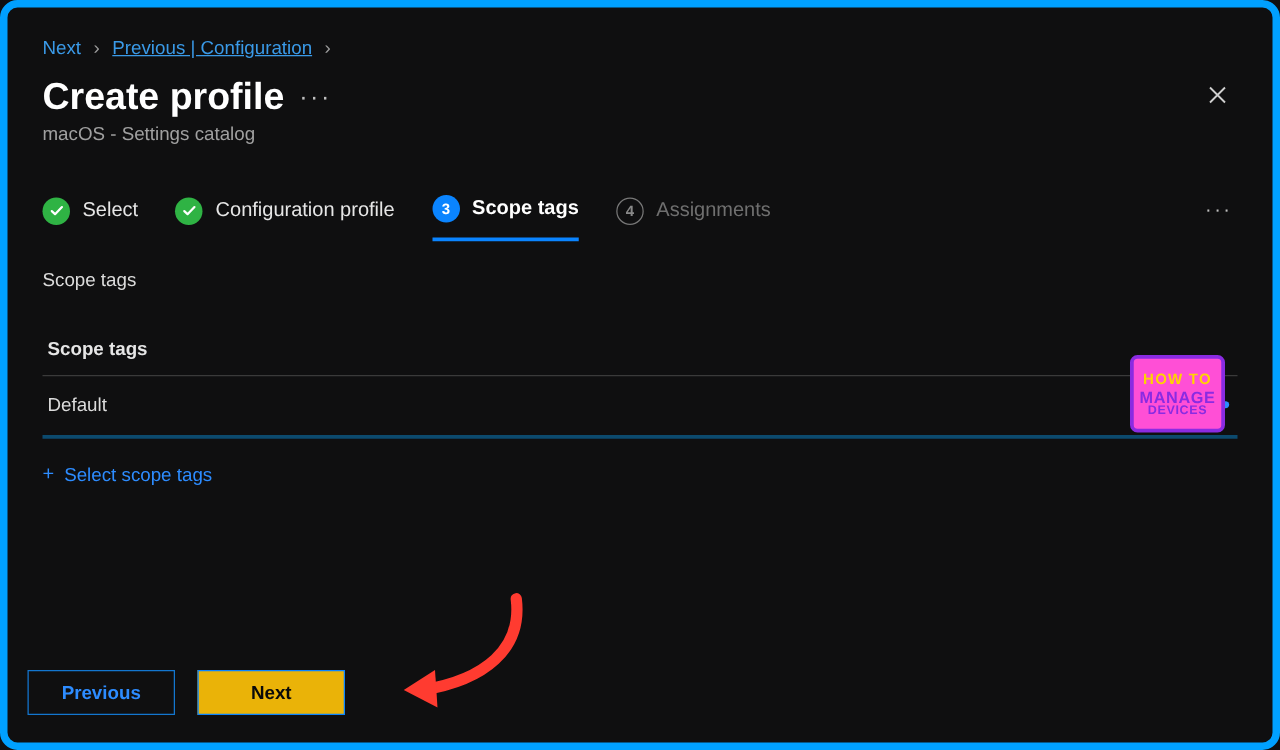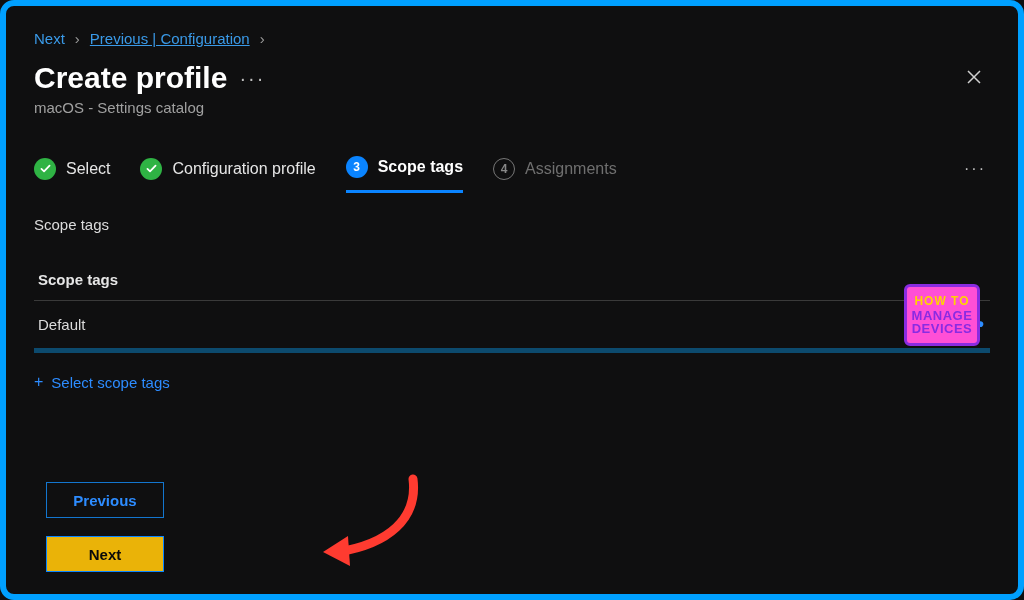--- a/index.html
+++ b/index.html
@@ -47,38 +47,38 @@
   .step.active { border-bottom: 3px solid #0a84ff; }
   .step.pending .step-label { color:#6f6f6f; }
   .stepper .more { margin-left:auto; color:#bfbfbf; letter-spacing:2px; cursor:pointer; padding-right:4px; padding-bottom:12px;}
 
   
   .section-label { margin-top: 22px; font-size:15px; color:#dcdcdc; }
 
   
   .table { margin-top: 30px; }
   .table-head { font-weight:600; font-size:15px; padding: 8px 4px 12px 4px; border-bottom:1px solid #3a3a3a; }
-  .table-row { display:flex; align-items:center; justify-content:space-between; padding: 12px 4px; border-bottom:5px solid #0c4a6e; font-size:15px; color:#dcdcdc; }
+  .table-row { display:flex; align-items:center; justify-content:space-between; padding: 12px 4px; border-bottom:3px solid #0c4a6e; font-size:15px; color:#dcdcdc; }
   .row-more { color:#2d8cff; font-size:20px; letter-spacing:2px; font-weight:700; cursor:pointer; }
 
   .add-link { display:flex; align-items:center; gap:8px; margin-top:20px; color:#2d8cff; font-size:15px; cursor:pointer; }
   .add-link .plus { font-size:16px; font-weight:400; }
 
   
-  .footer { position:absolute; left:40px; bottom:22px; display:flex; gap:18px;flex-direction:column; }
+  .footer { position:absolute; left:16px; bottom:22px; display:flex; gap:18px; }
   .btn { min-width:118px; height:36px; display:flex; align-items:center; justify-content:center; font-size:15px; font-weight:600; cursor:pointer; }
   .btn-secondary { background:transparent; border:1px solid #1376cf; color:#2d8cff; }
   .btn-primary { background:#eab308; border:1px solid #0a84ff; color:#0a0a0a; }
 
   
   .wm { position:absolute; right:38px; top:278px; width:76px; height:62px; background:#ff4fd6; border:3px solid #8a2be2; border-radius:6px; display:flex; flex-direction:column; align-items:center; justify-content:center; line-height:1; }
   .wm span { font-family: Impact, Arial Black, sans-serif; font-weight:900; }
   .wm .l1 { color:#ffd400; font-size:12px; letter-spacing:1px; }
   .wm .l2 { color:#8a2be2; font-size:13px; letter-spacing:0.5px; margin-top:2px;}
-  .wm .l3 { color:#8a2be2; font-size:13px; letter-spacing:0.5px;}
+  .wm .l3 { color:#8a2be2; font-size:10px; letter-spacing:0.5px;}
 
   
   .arrow { position:absolute; left:312px; bottom:20px; width:120px; height:100px; pointer-events:none; }
 </style>
 </head>
 <body>
 
 <nav class="breadcrumb">
   <a>Next</a>
   <span class="chev">›</span>

